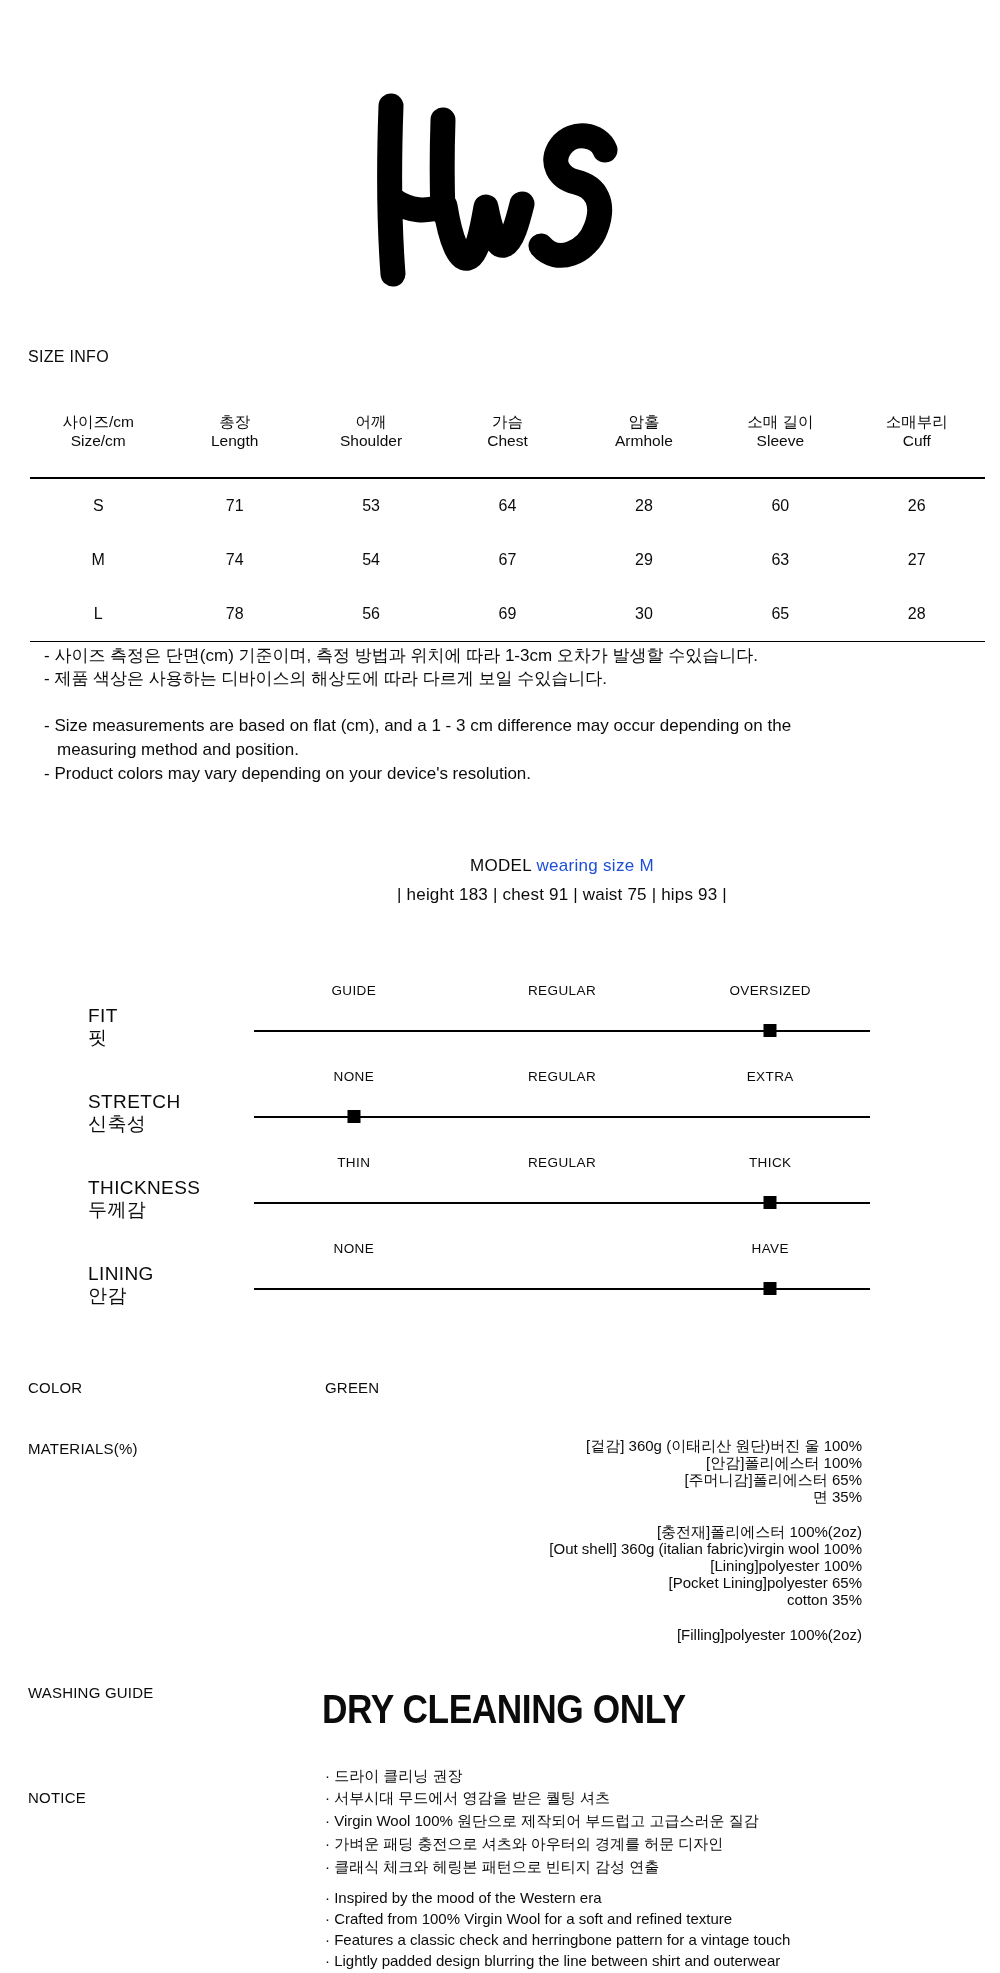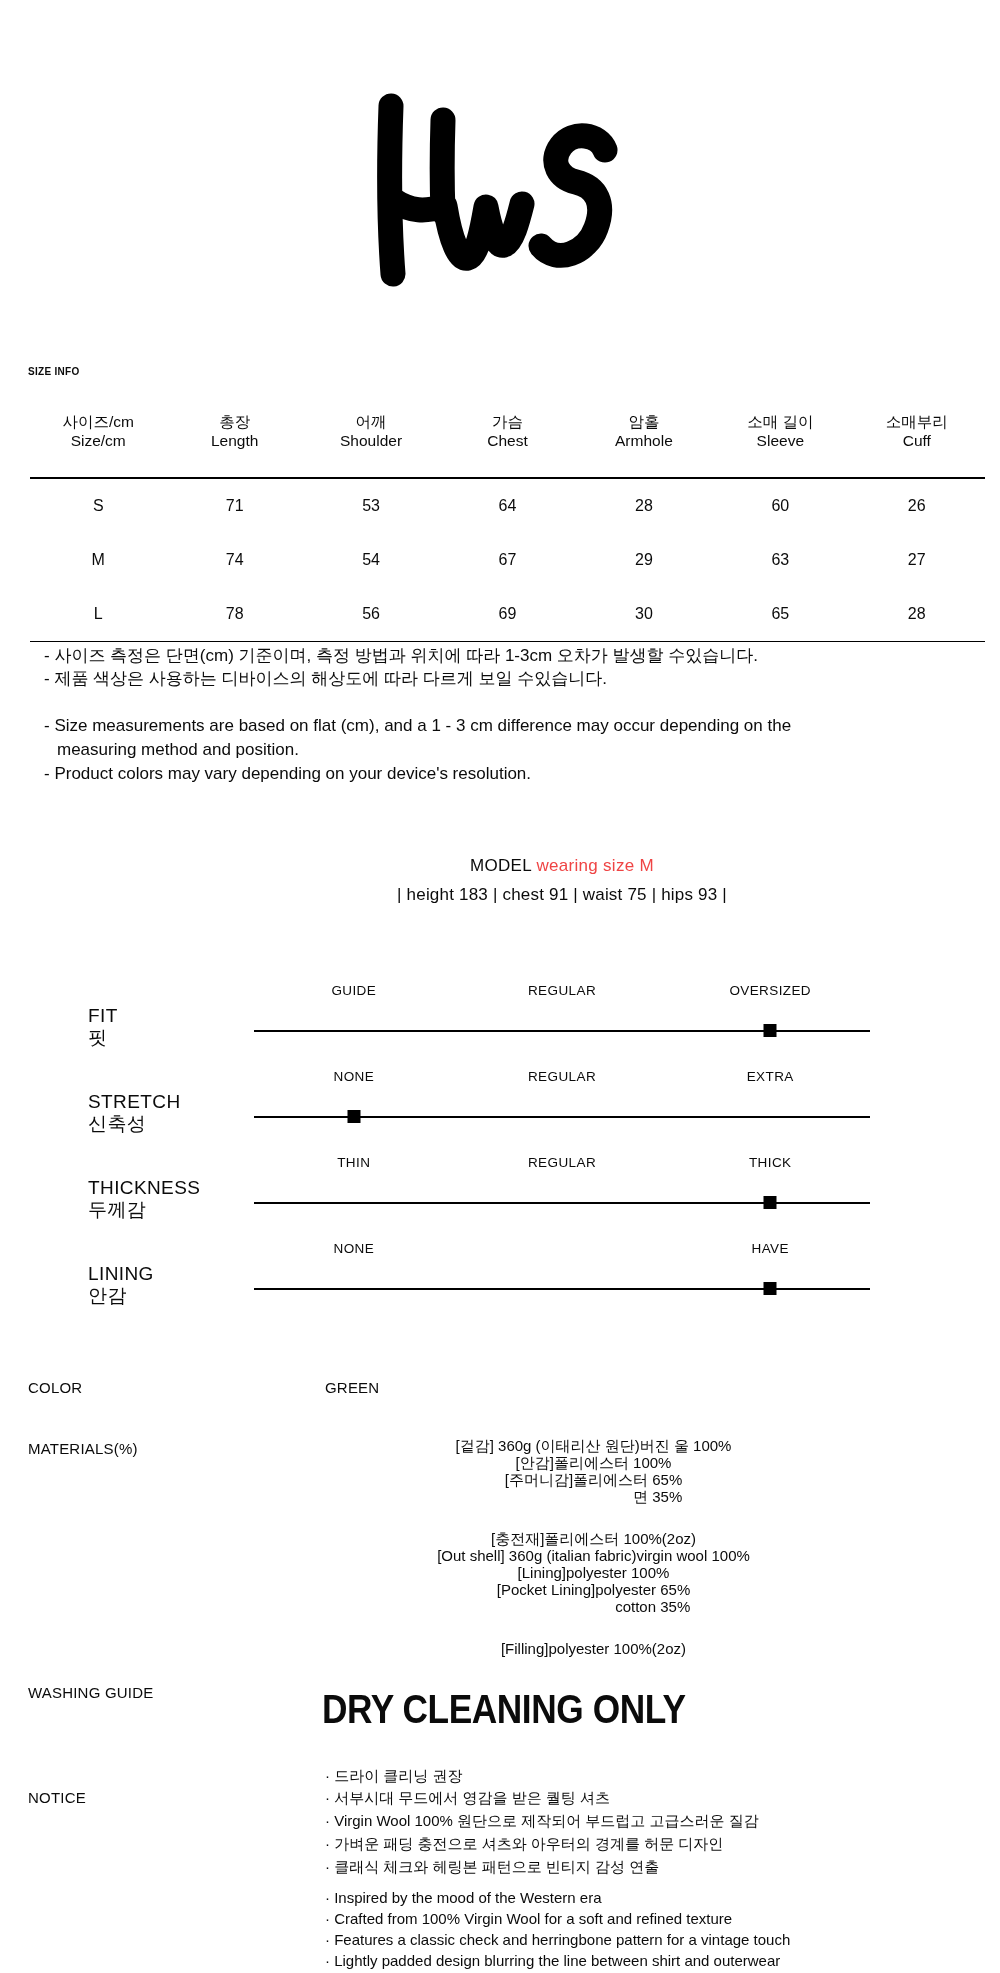--- a/index.html
+++ b/index.html
@@ -7,51 +7,51 @@
         font-family:"Liberation Sans","DejaVu Sans",sans-serif;color:#0b0b0b;}
 
   
   .logo{position:absolute;left:375px;top:86px;width:250px;height:208px}
   .sr{position:absolute;width:1px;height:1px;overflow:hidden;clip:rect(0 0 0 0);white-space:nowrap}
 
   
   .sec-label{position:absolute;left:28px;font-size:15px;letter-spacing:.2px;white-space:nowrap}
 
   
-  .size-title{position:absolute;left:28px;top:366px;font-size:10px;font-weight:bold;letter-spacing:.3px}
+  .size-title{position:absolute;left:28px;top:348px;font-size:16px;font-weight:normal;letter-spacing:.3px}
   table.size{position:absolute;left:30px;top:406px;width:955px;border-collapse:collapse;text-align:center;table-layout:fixed}
   table.size th{font-weight:normal;font-size:15.5px;line-height:19px;padding:6px 0 27px;border-bottom:2px solid #000}
   table.size td{font-size:16px;padding:18px 0}
   table.size tbody tr:last-child td{border-bottom:1px solid #000}
 
   
   .notes{position:absolute;left:44px;font-size:17px}
   .notes div{padding-left:13px;text-indent:-13px}
   .notes-kr{top:644px;line-height:23px}
   .notes-en{top:714px;line-height:24px;width:770px}
 
   
   .model{position:absolute;left:254px;top:856px;width:616px;text-align:center}
   .model-title{font-size:17px;letter-spacing:.3px}
-  .model-title .wear{color:#ef4444}
+  .model-title .wear{color:#1d4ed8}
   .model-stats{margin-top:9px;font-size:17px;letter-spacing:.2px}
 
   
   .fit-row{position:absolute;left:0;width:1000px;height:70px}
   .fit-name{position:absolute;left:88px;top:22px;width:200px;text-align:left;font-size:19px;line-height:22px;letter-spacing:.4px}
   .fit-area{position:absolute;left:254px;top:0;width:616px;height:62px}
   .fit-opt{position:absolute;top:0;transform:translateX(-50%);font-size:13.5px;letter-spacing:.4px;white-space:nowrap}
   .fit-track{position:absolute;left:0;right:0;top:47px;height:1.5px;background:#000}
   .fit-marker{position:absolute;top:41px;width:13px;height:13px;background:#000;transform:translateX(-50%)}
 
   
   .color-value{position:absolute;left:325px;top:1379px;font-size:15px;letter-spacing:.2px}
   .materials-rows{position:absolute;left:325px;top:1437px;width:537px;font-size:15px}
-  .mat-row{display:flex;justify-content:center;line-height:17px}
-  .mat-row.gap{margin-top:25px}
+  .mat-row{display:flex;justify-content:flex-end;line-height:17px}
+  .mat-row.gap{margin-top:18px}
   .mat-vals{text-align:right}
 
   
   .washing-title{position:absolute;left:322px;top:1686px;font-size:41px;font-weight:bold;letter-spacing:-.5px;
                  transform:scaleX(.86);transform-origin:left top;white-space:nowrap}
   .washing-note{position:absolute;left:325px;top:1767px;font-size:15px}
 
   
   .notice-items{position:absolute;left:325px;top:1786px;font-size:15px;width:620px}
   .notice-kr div{line-height:23px}

